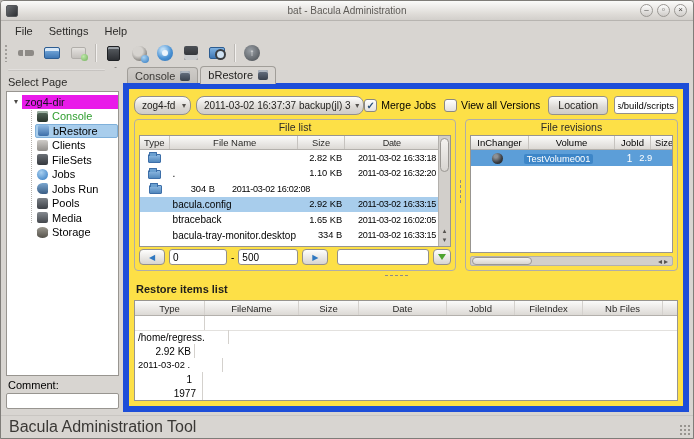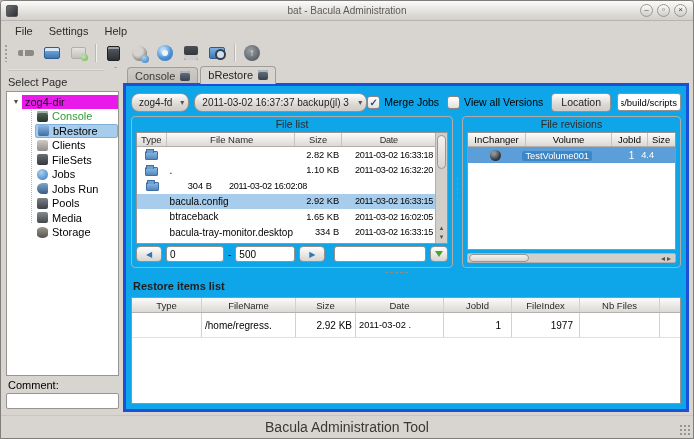--- a/index.html
+++ b/index.html
@@ -81,35 +81,35 @@
   .i-pools { background:linear-gradient(#7d8288,#3d4147); }
   .i-media { background:linear-gradient(#84898f,#43474c); }
   .i-storage { background:linear-gradient(#9b988f,#55524b); border-radius:50%/30%; }
   .label-console { color:#2f9e2f; }
   .ti-label { white-space:nowrap; }
 
   .comment-label { font-size:11px; padding:3px 4px 2px; }
   .comment-input { margin:0 2px 3px; height:16px; background:#fff; border:1px solid #989590; border-radius:2px;
                    font-size:10px; padding:0 3px; width:calc(100% - 4px); }
 
-  .statusbar { position:absolute; left:0; right:0; bottom:0; height:23px; font-size:14px; color:#3a3835;
-               display:flex; align-items:center; padding:0 8px; border-top:1px solid #c9c6c2;justify-content:center; }
+  .statusbar { position:absolute; left:0; right:0; bottom:0; height:23px; font-size:16px; color:#3a3835;
+               display:flex; align-items:center; padding:0 8px; border-top:1px solid #c9c6c2; }
   .resize-grip { position:absolute; right:2px; bottom:2px; width:12px; height:12px;
                  background-image:radial-gradient(#97948f 28%, transparent 30%); background-size:4px 4px; }
 
   
   .main { position:absolute; left:122px; top:64px; right:4px; bottom:26px; }
   .tabbar { height:19px; display:flex; padding-left:4px; align-items:flex-end; }
   .tab { border:1px solid #a19e99; border-bottom:none; border-radius:4px 4px 0 0; padding:2px 7px 2px;
          font-size:11px; display:flex; gap:5px; align-items:center; margin-right:2px;
          background:linear-gradient(#cfccc8,#c0bdb9); color:#3c3a37; position:relative; }
   .tab.active { background:#d8d5d1; color:#1f1e1c; z-index:3; padding-bottom:3px; }
   .tab-page-ic { width:10px; height:10px; border-radius:2px; background:linear-gradient(#6b7686,#39414d);
                  box-shadow:inset 0 2px 0 #aeb6c0; }
-  .page { position:absolute; top:18px; left:0; right:0; bottom:0; border:3px solid #1d4ed8; background:#0ea5e9; z-index:2; }
+  .page { position:absolute; top:18px; left:0; right:0; bottom:0; border:6px solid #1d4ed8; background:#fde047; z-index:2; }
 
   
   .controls { position:absolute; top:6px; left:5px; right:5px; height:20px; display:flex; align-items:center; }
   .combo { height:19px; border:1px solid #94908b; border-radius:8px; display:flex; align-items:center;
            background:linear-gradient(#fefefd,#dcd9d5 60%,#cfccc8); font-size:10px; color:#1f1e1c;
            padding:0 4px 0 7px; gap:4px; }
   .combo .arr { font-size:8px; color:#55524e; margin-left:auto; }
   .combo-client { width:66px; }
   .combo-job { width:200px; margin-left:5px;text-align:right; }
   .chk-group { display:flex; align-items:center; gap:4px; margin-left:auto; font-size:10.5px; white-space:nowrap; }
@@ -194,21 +194,21 @@
                     background-image:radial-gradient(#8f8c88 30%, transparent 34%); background-size:5px 3px; }
   .restore-head { position:absolute; top:190px; left:7px; right:5px; height:19px; display:flex; align-items:center; }
   .restore-title { font-size:11px; font-weight:bold; color:#1f1e1c; }
   .restore-btns { margin-left:auto; display:flex; gap:6px; }
   .restore-btns .btn { height:17px; font-size:10px; padding:0 10px; }
   .stable { position:absolute; top:211px; left:5px; right:5px; bottom:5px; background:#fff;
             border:1px solid #989590; overflow:hidden; font-size:10px; }
   .st-head { display:flex; height:15px; background:linear-gradient(#fbfbfa,#dcd9d5);
              border-bottom:1px solid #b3b0ac; font-size:9.5px; color:#2c2b29; }
   .st-head span, .st-row span { border-right:1px solid #d4d1cd; flex:none; display:flex; align-items:center; justify-content:center; height:100%; overflow:hidden; white-space:nowrap; }
-  .st-row { display:flex; height:25px; border-bottom:1px solid #e3e1de; }
+  .st-row { display:flex; height:15px; border-bottom:1px solid #e3e1de;flex-direction:column; }
   .sc0 { width:70px; } .sc1 { width:94px; } .sc2 { width:60px; } .sc3 { width:88px; }
   .sc4 { width:68px; } .sc5 { width:68px; } .sc6 { width:80px; } .sc7 { flex:1 !important; border-right:none !important; }
   .st-row .sc1 { justify-content:flex-start; padding-left:3px; }
   .st-row .sc2 { justify-content:flex-end; padding-right:3px; }
   .st-row .sc3 { justify-content:flex-start; padding-left:3px; font-size:9.3px; }
   .st-row .sc4 { justify-content:flex-end; padding-right:10px; }
   .st-row .sc5 { justify-content:flex-end; padding-right:6px; }
 </style>
 </head>
 <body>
@@ -454,21 +454,21 @@
               <span class="rc-vol">Volume</span>
               <span class="rc-job" style="justify-content:center;padding:0;">JobId</span>
               <span class="rc-size" style="justify-content:flex-start;padding-left:4px;border-right:none;">Size</span>
             </div>
             <div class="rt-row">
               <span class="rc-inch">
                   <span class="sphere"></span>
                 </span>
               <span class="rc-vol"><span class="vol-chip">TestVolume001</span></span>
               <span class="rc-job">1</span>
-              <span class="rc-size">4.4</span>
+              <span class="rc-size">2.9</span>
             </div>
           </div>
           <div class="hscroll">
             <div class="hs-slider"></div>
             <div class="hs-btns">
               <span>◂</span><span>▸</span>
             </div>
           </div>
         </div>
       </div>

